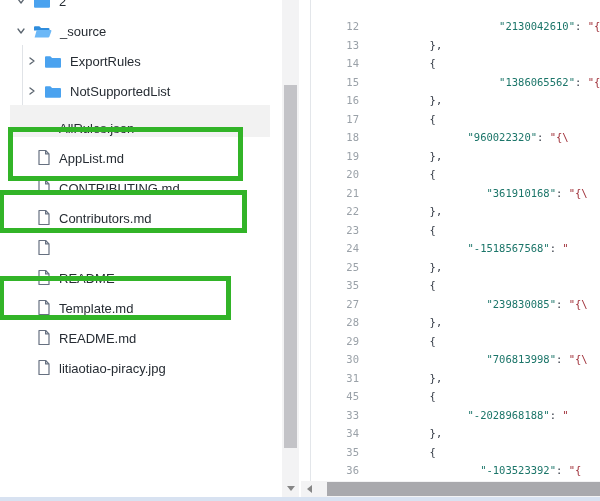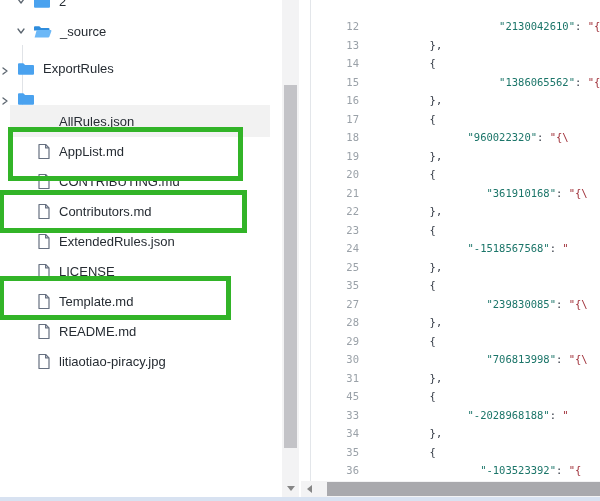--- a/index.html
+++ b/index.html
@@ -7,44 +7,44 @@
     width:600px;height:501px;position:relative;overflow:hidden;
     background:#ffffff;font-family:"Liberation Sans",sans-serif;
     --anno:#32b428;--key:#1b7569;--str:#a0313a;--pun:#343b46;--ln:#9aa1a8;
   }
   
   .sidebar{position:absolute;left:0;top:0;width:282px;height:497px;overflow:hidden;background:#fff;}
   .tree{position:absolute;left:0;top:-14px;right:0;}
   .row{height:30px;display:flex;align-items:center;position:relative;
        font-size:13px;color:#262c33;white-space:nowrap;}
   .row.lvl0{padding-left:16px;}
-  .row.lvl1{align-items:flex-end;}
-  .row.file{padding-left:37px;}
+  .row.lvl1{padding-left:27px;}
+  .row.file{padding-left:37px;align-items:flex-end;}
   .row .chev{flex:none;width:10px;height:10px;margin-right:7px;display:flex;align-items:center;justify-content:center;}
   .row .chev.open svg{transform:rotate(90deg);}
   .row .ficon{flex:none;margin-right:8px;display:flex;align-items:center;}
   .row .label{position:relative;z-index:2;}
   .rowhl{position:absolute;left:10px;right:12px;top:-1px;bottom:-1px;background:#f2f2f2;z-index:0;}
   .guide{position:absolute;left:22px;top:45px;height:90px;width:1px;background:#e0e3e7;}
   
   .anno{position:absolute;border:5px solid var(--anno);z-index:5;pointer-events:none;background:transparent;}
   .anno.a1{left:8px;top:127px;width:225px;height:44px;}
   .anno.a2{left:-1px;top:190px;width:238px;height:33px;}
   .anno.a3{left:-1px;top:276px;width:222px;height:34px;}
   
   .vscroll{position:absolute;left:282px;top:0;width:17px;height:497px;background:#f3f3f4;}
   .vthumb{position:absolute;left:2px;width:13px;top:85px;height:363px;background:#c3c3c7;}
   .vbtn{position:absolute;left:0;bottom:0;width:17px;height:17px;background:#f3f3f4;display:flex;align-items:center;justify-content:center;}
   .tri-down{width:0;height:0;border-left:4px solid transparent;border-right:4px solid transparent;border-top:5px solid #868686;}
   .tri-left{width:0;height:0;border-top:4px solid transparent;border-bottom:4px solid transparent;border-right:5px solid #868686;}
   
   .divider{position:absolute;left:310px;top:0;width:1px;height:497px;background:#e3e6ea;}
   
-  .code{position:absolute;left:311px;top:0;width:289px;height:481px;overflow:hidden;
-        font-family:"DejaVu Sans Mono",monospace;font-size:10.5px;line-height:18.5px;background:#fff;padding-top:17px;}
+  .code{position:absolute;left:311px;top:16px;width:289px;height:481px;overflow:hidden;
+        font-family:"DejaVu Sans Mono",monospace;font-size:10.5px;line-height:18.5px;background:#fff;padding-top:1px;}
   .cline{display:flex;height:18.5px;}
   .lnum{flex:none;width:56px;box-sizing:border-box;text-align:right;padding-right:8px;color:var(--ln);}
   .ctxt{flex:1;white-space:pre;overflow:hidden;padding-left:12px;}
   .k{color:var(--key);}
   .s{color:var(--str);}
   .p{color:var(--pun);}
   
   .hscroll{position:absolute;left:301px;right:0;top:481px;height:16px;background:#f3f3f4;}
   .hbtn{position:absolute;left:0;top:0;width:16px;height:16px;display:flex;align-items:center;justify-content:center;}
   .hthumb{position:absolute;left:26px;right:0;top:1px;height:14px;background:#a9a9ad;}
@@ -101,20 +101,21 @@
         <span class="chev">
           <svg width="10" height="10" viewBox="0 0 10 10">
             <path d="M3 2 L7 5 L3 8" fill="none" stroke="#5c6670" stroke-width="1.3" stroke-linecap="round" stroke-linejoin="round"></path>
           </svg>
         </span>
         <span class="ficon">
           <svg width="18" height="15" viewBox="0 0 18 15">
             <path d="M1 3.2 a1 1 0 0 1 1-1 h4.3 l1.8 1.8 h7.9 a1 1 0 0 1 1 1 v7.8 a1 1 0 0 1 -1 1 H2 a1 1 0 0 1 -1-1 z" fill="#4aa2ef"></path>
           </svg>
         </span>
+        <span class="label">NotSupportedList</span>
       </div>
       <div class="row file file">
         <div class="rowhl"></div>
         <span class="ficon">
           <svg width="14" height="17" viewBox="0 0 14 17">
             <path d="M2 1.5 h6.6 L12 4.9 V15.5 H2 z" fill="#ffffff" stroke="#667080" stroke-width="1.2" stroke-linejoin="round"></path>
             <path d="M8.6 1.5 v3.4 h3.4" fill="none" stroke="#667080" stroke-width="1.2" stroke-linejoin="round"></path>
           </svg>
         </span>
         <span class="label">AllRules.json</span>
@@ -146,30 +147,29 @@
         </span>
         <span class="label">Contributors.md</span>
       </div>
       <div class="row file file">
         <span class="ficon">
           <svg width="14" height="17" viewBox="0 0 14 17">
             <path d="M2 1.5 h6.6 L12 4.9 V15.5 H2 z" fill="#ffffff" stroke="#667080" stroke-width="1.2" stroke-linejoin="round"></path>
             <path d="M8.6 1.5 v3.4 h3.4" fill="none" stroke="#667080" stroke-width="1.2" stroke-linejoin="round"></path>
           </svg>
         </span>
-        <span class="label">ExtendedRules.json</span>
-      </div>
-      <div class="row file file">
-        <span class="ficon">
-          <svg width="14" height="17" viewBox="0 0 14 17">
-            <path d="M2 1.5 h6.6 L12 4.9 V15.5 H2 z" fill="#ffffff" stroke="#667080" stroke-width="1.2" stroke-linejoin="round"></path>
-            <path d="M8.6 1.5 v3.4 h3.4" fill="none" stroke="#667080" stroke-width="1.2" stroke-linejoin="round"></path>
-          </svg>
-        </span>
-        <span class="label">LICENSE</span>
+      </div>
+      <div class="row file file">
+        <span class="ficon">
+          <svg width="14" height="17" viewBox="0 0 14 17">
+            <path d="M2 1.5 h6.6 L12 4.9 V15.5 H2 z" fill="#ffffff" stroke="#667080" stroke-width="1.2" stroke-linejoin="round"></path>
+            <path d="M8.6 1.5 v3.4 h3.4" fill="none" stroke="#667080" stroke-width="1.2" stroke-linejoin="round"></path>
+          </svg>
+        </span>
+        <span class="label">README</span>
       </div>
       <div class="row file file">
         <span class="ficon">
           <svg width="14" height="17" viewBox="0 0 14 17">
             <path d="M2 1.5 h6.6 L12 4.9 V15.5 H2 z" fill="#ffffff" stroke="#667080" stroke-width="1.2" stroke-linejoin="round"></path>
             <path d="M8.6 1.5 v3.4 h3.4" fill="none" stroke="#667080" stroke-width="1.2" stroke-linejoin="round"></path>
           </svg>
         </span>
         <span class="label">Template.md</span>
       </div>

